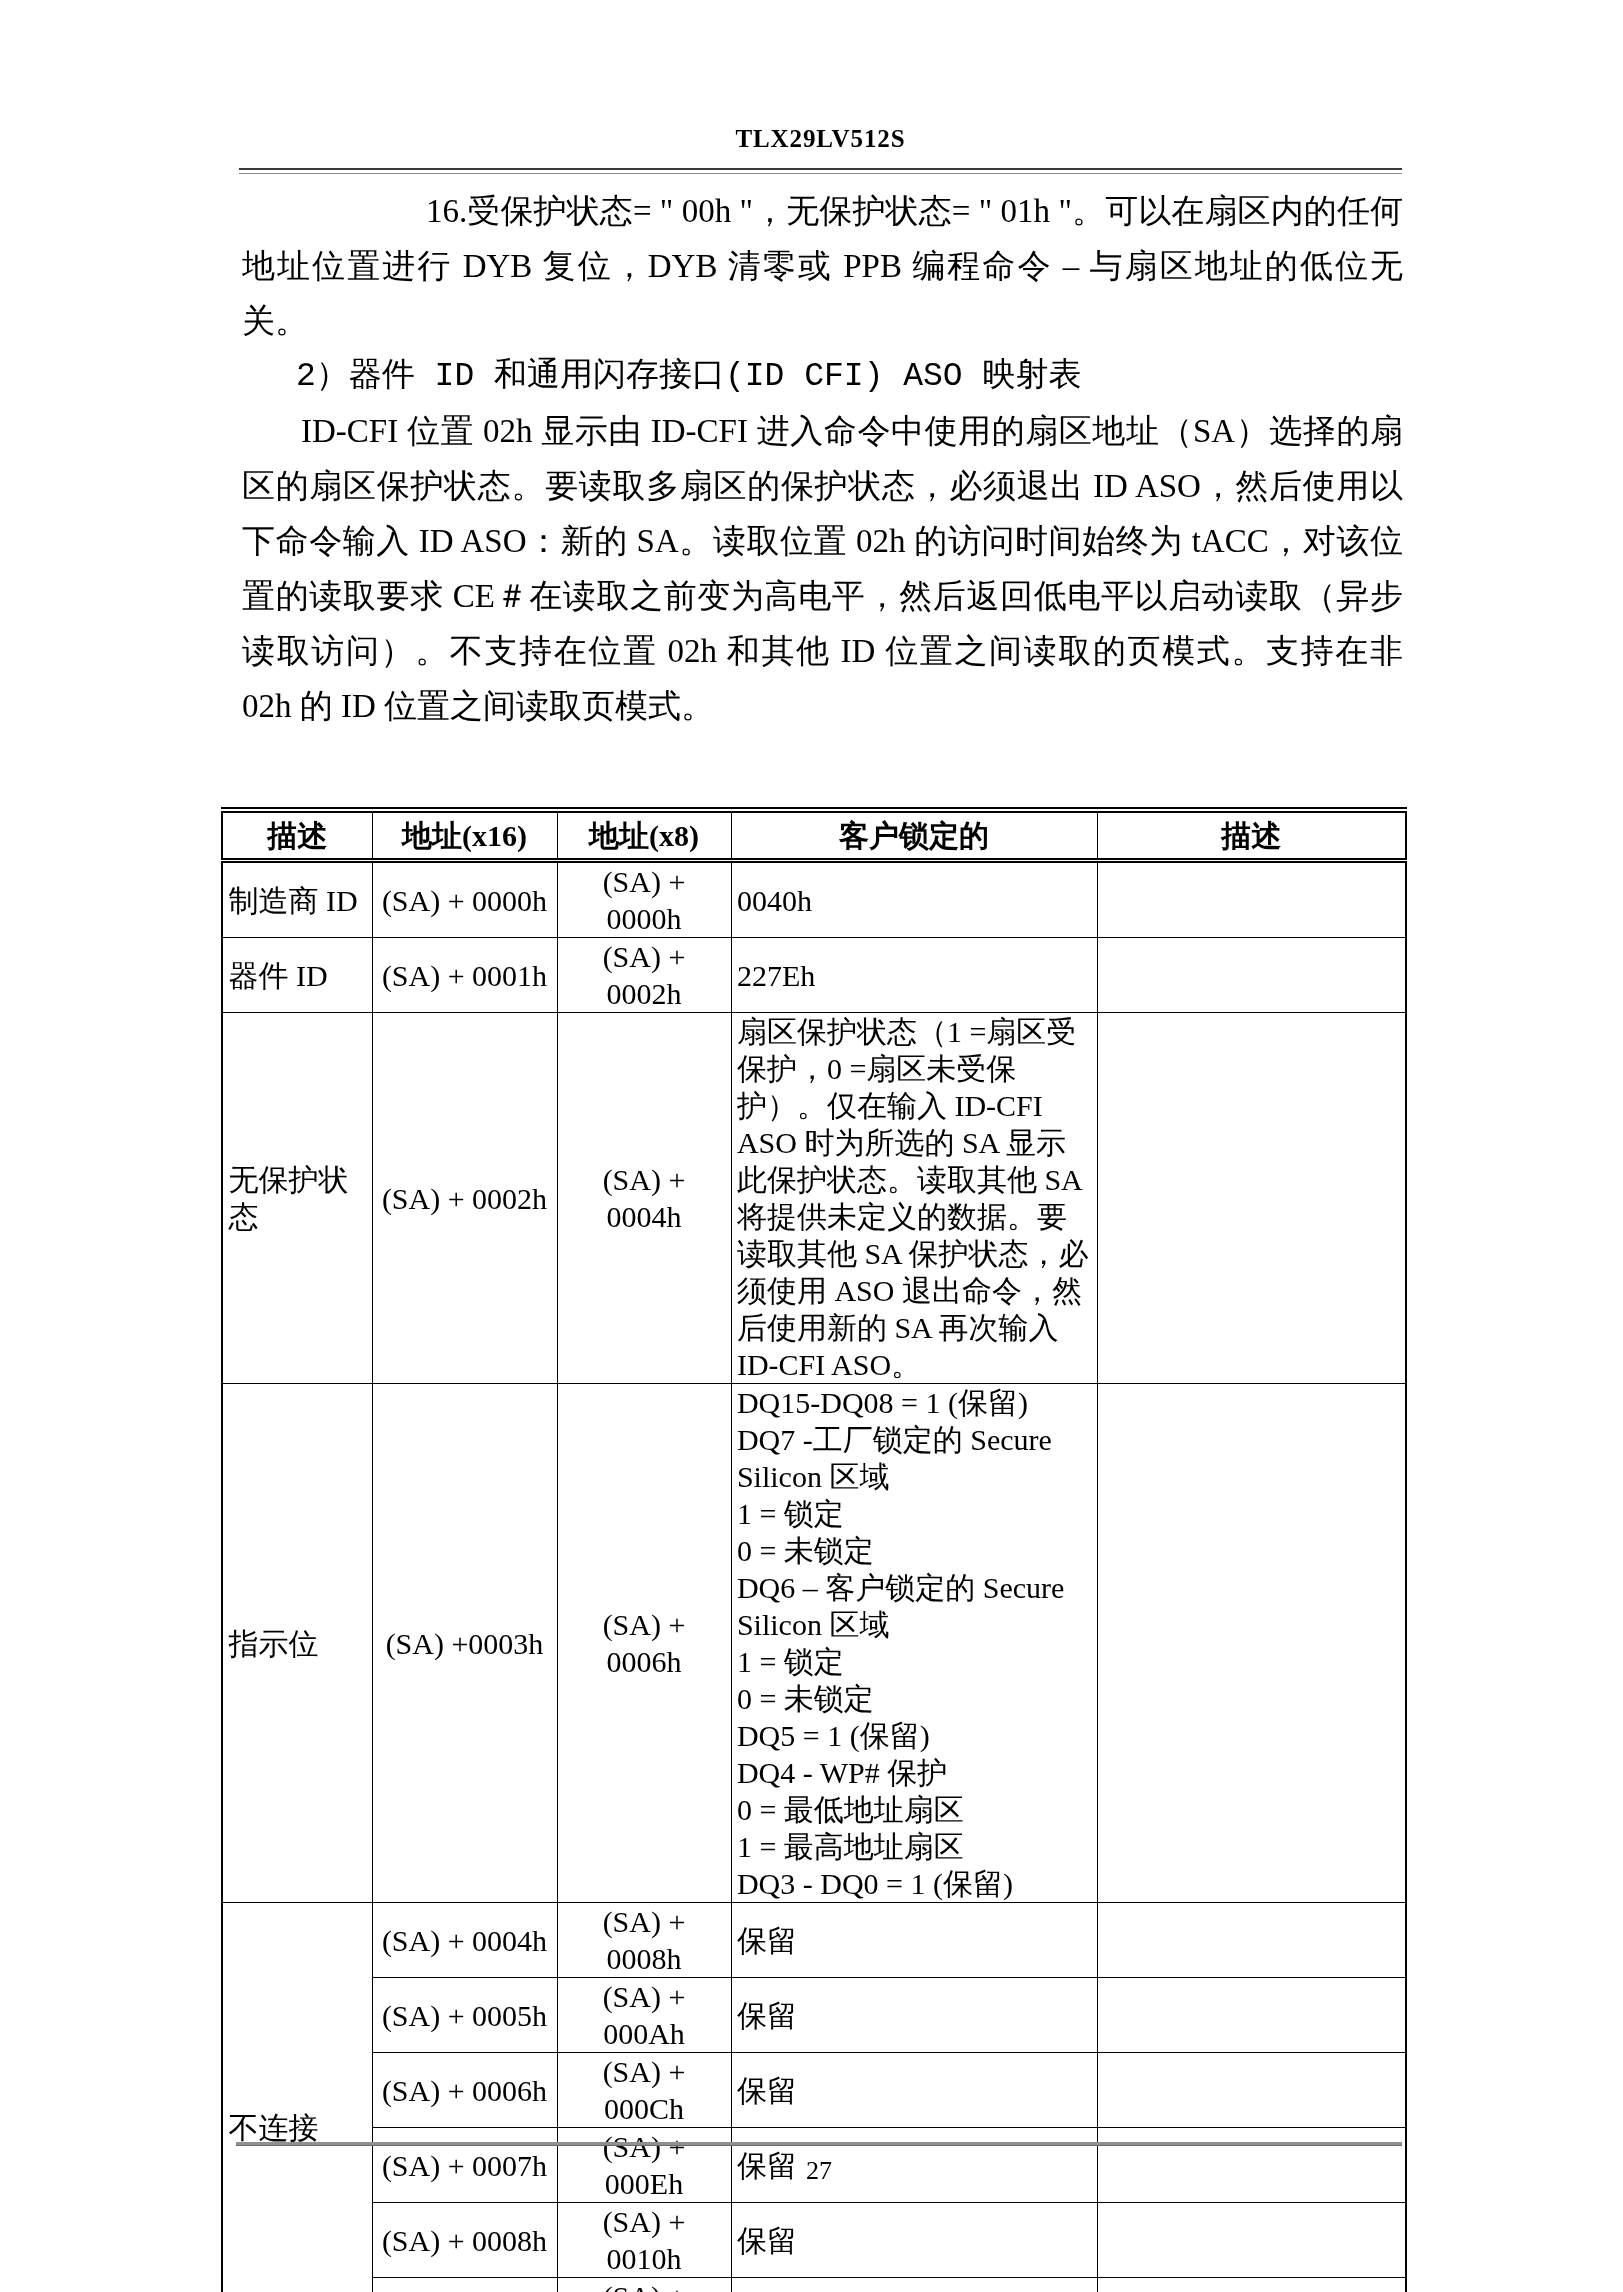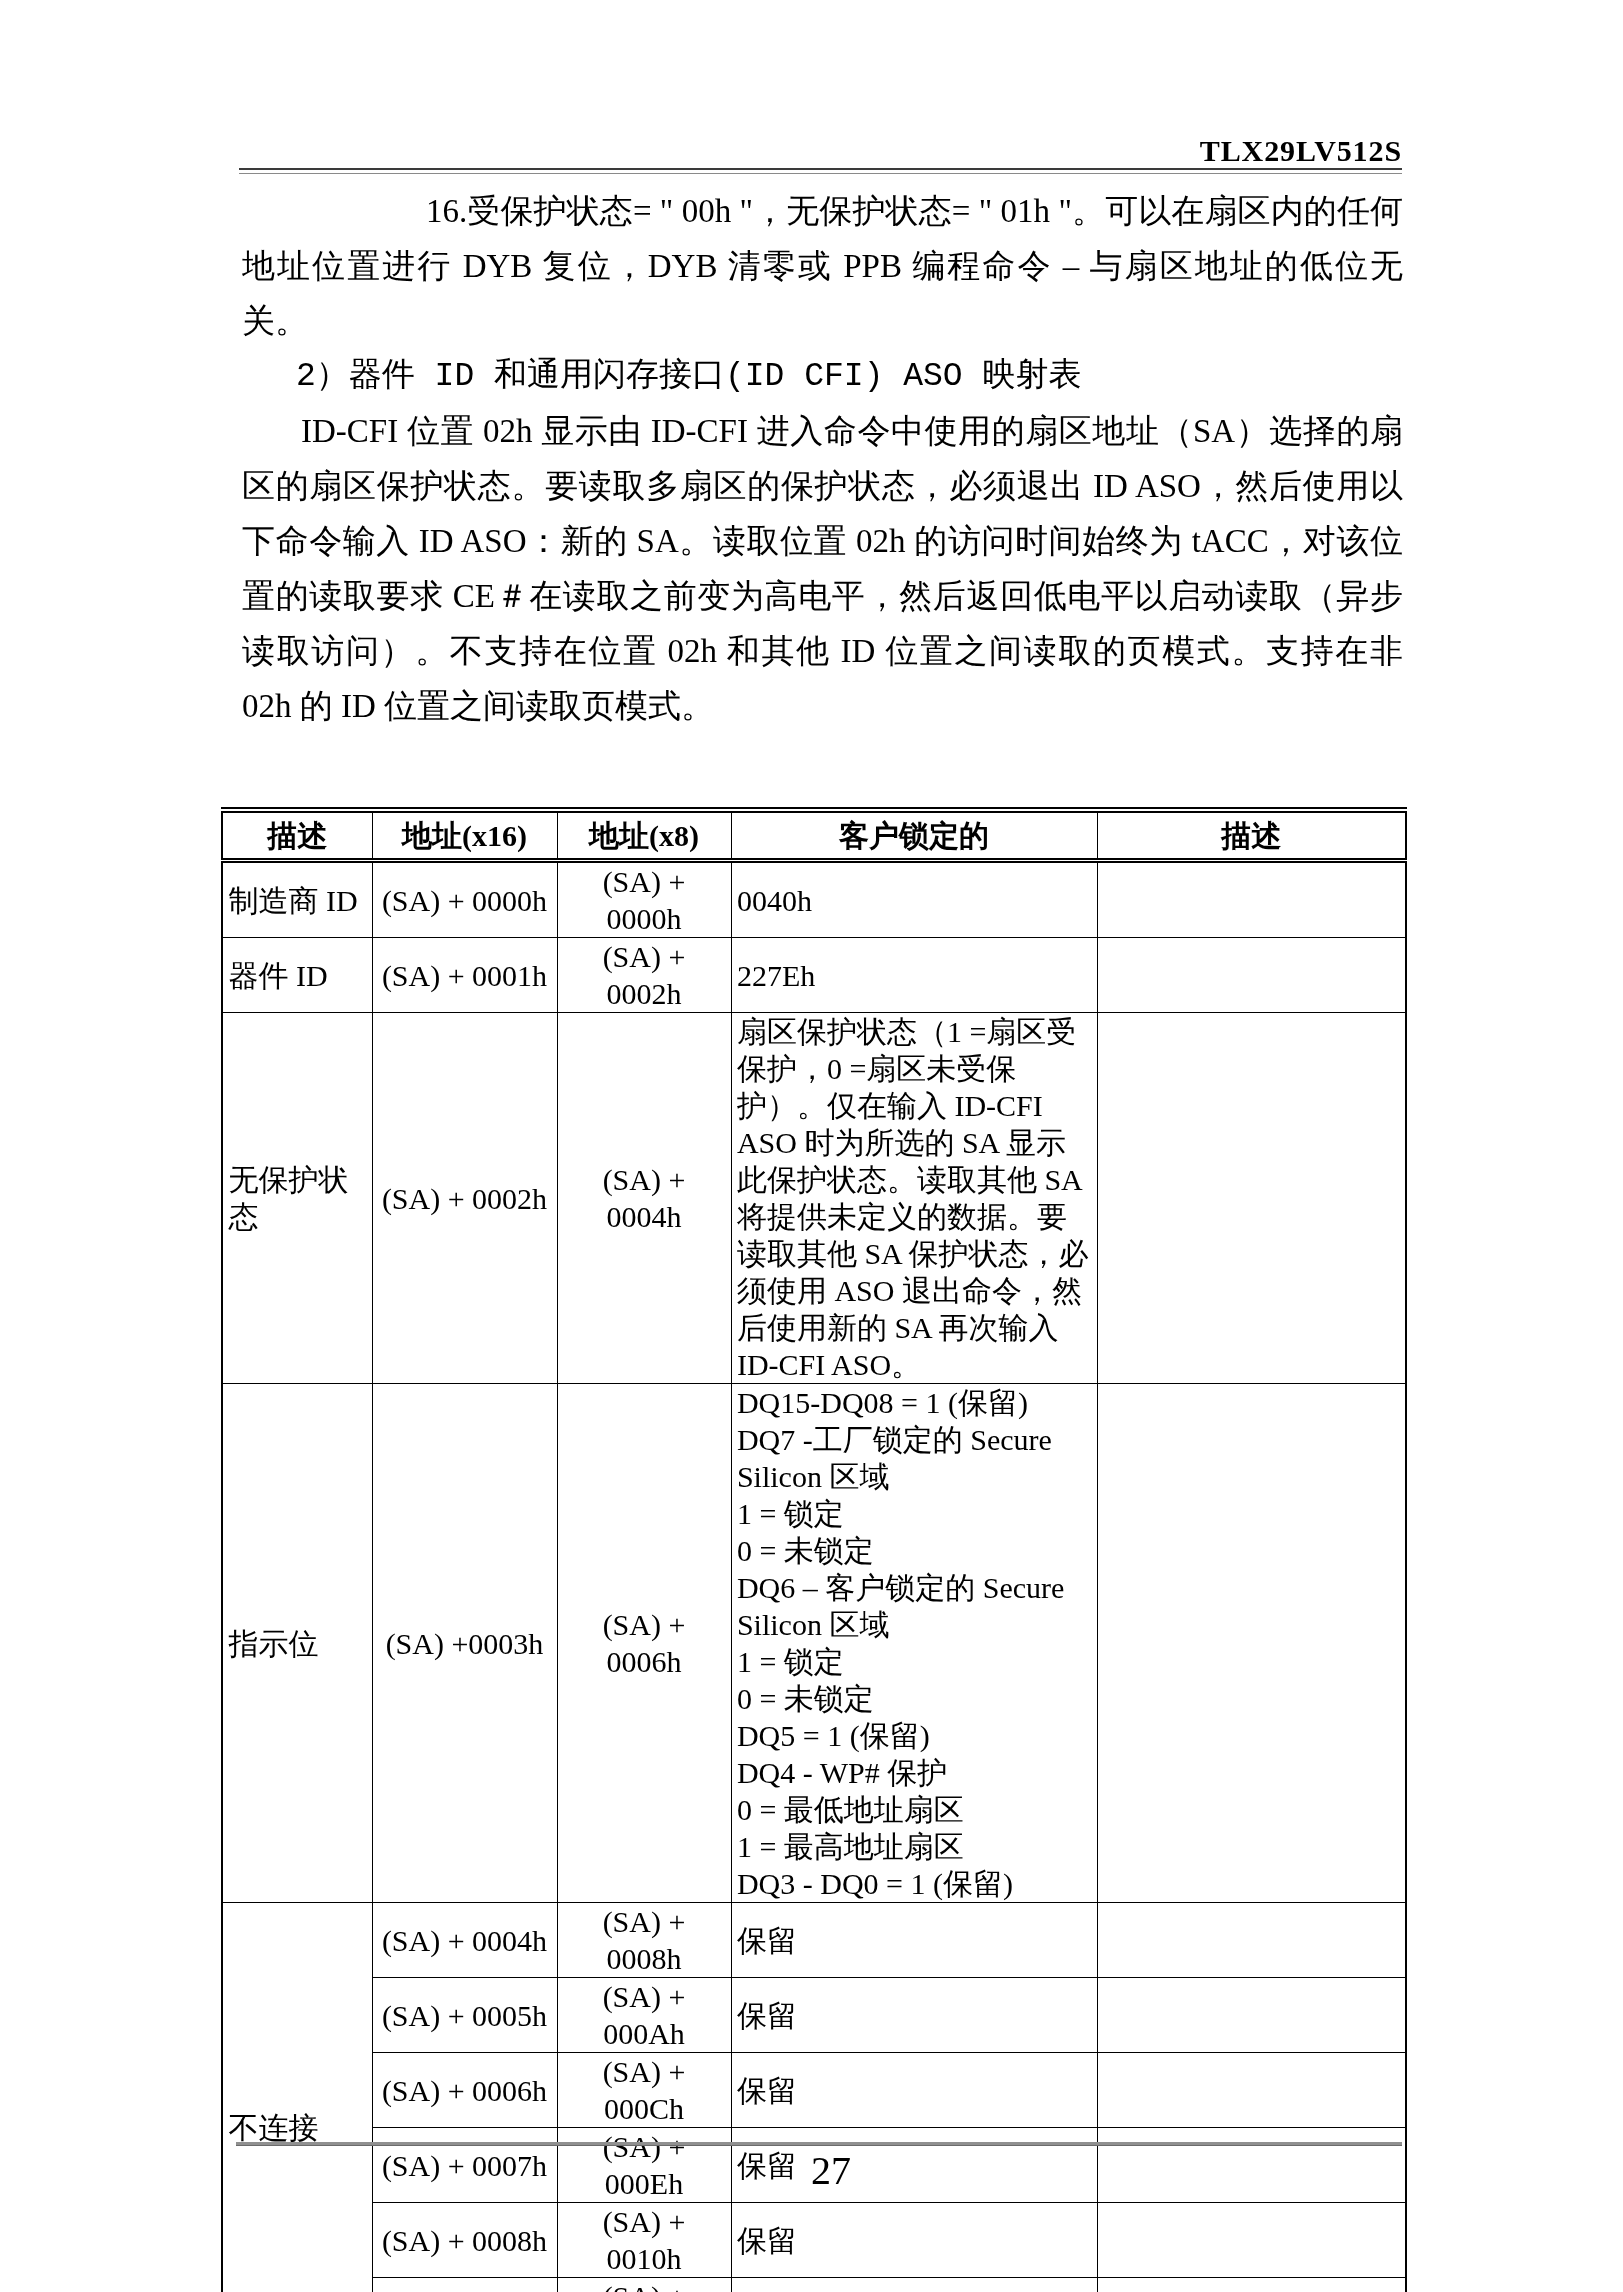--- a/index.html
+++ b/index.html
@@ -6,23 +6,23 @@
   .page{
     position:relative;
     width:1624px;height:2293px;
     background:#ffffff;
     color:#000;
     font-family:"Liberation Serif","DejaVu Serif",serif;
     overflow:hidden;
   }
   
   .doc-header{
-    position:absolute;top:134px;left:239px;width:1163px;
-    text-align:right;
-    font-size:30px;font-weight:bold;letter-spacing:0.9px;
+    position:absolute;top:125px;left:239px;width:1163px;
+    text-align:center;
+    font-size:25px;font-weight:bold;letter-spacing:0.9px;
   }
   .header-rule{
     position:absolute;top:168px;left:239px;width:1163px;
     height:2.7px;
     border-top:2.7px solid #3a3a3a;
     border-bottom:1.8px solid #8a8a8a;
   }
   
   .content{
     position:absolute;top:184px;left:242px;width:1161px;
@@ -73,22 +73,22 @@
   .nc-2 td{height:68px;}
   .nc-3 td{height:36px;}
   .nc-4 td{height:39px;}
   .nc-5 td{height:39px;}
   
   .footer-rule{
     position:absolute;top:2142px;left:236px;width:1166px;
     height:2.7px;background:#909090;border-bottom:0.9px solid #6c6c6c;
   }
   .page-number{
-    position:absolute;top:2151px;left:248px;width:1166px;
-    text-align:center;font-size:40px;line-height:39px;
+    position:absolute;top:2151px;left:236px;width:1166px;
+    text-align:center;font-size:26px;line-height:39px;
   }
 </style>
 </head>
 <body>
 
 <div class="page">
 
   <div class="doc-header">TLX29LV512S</div>
   <div class="header-rule"></div>
 

